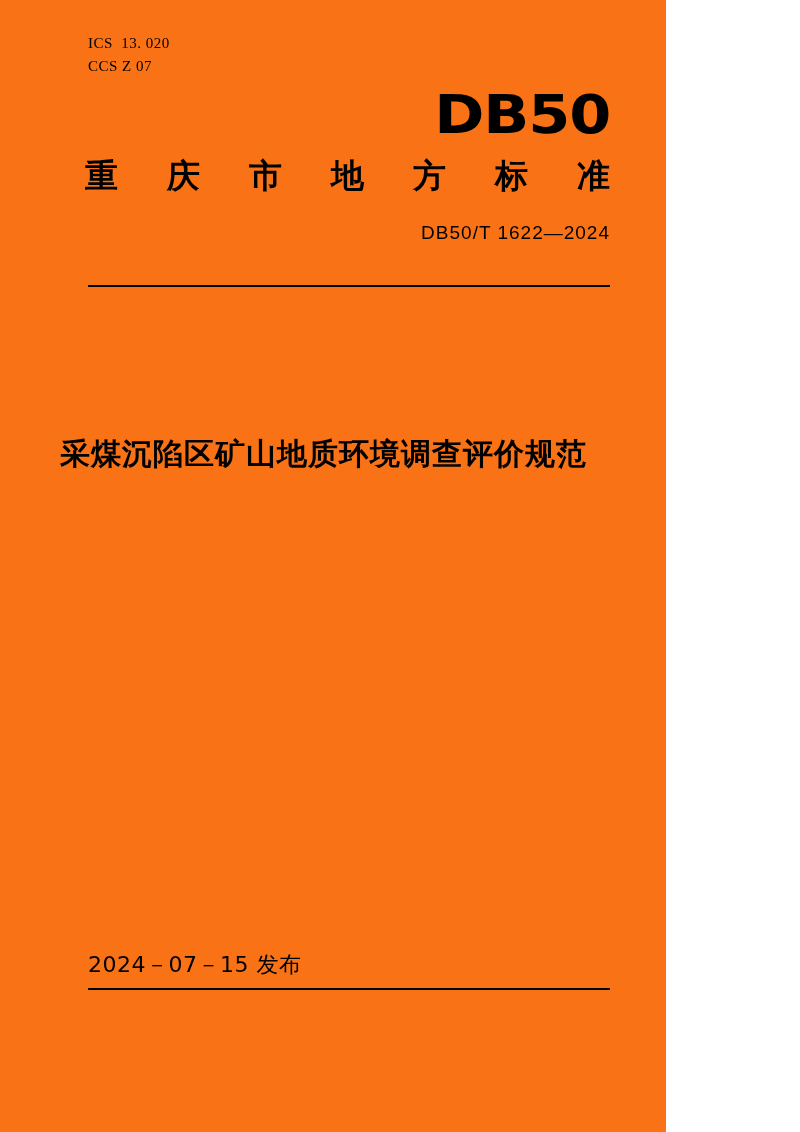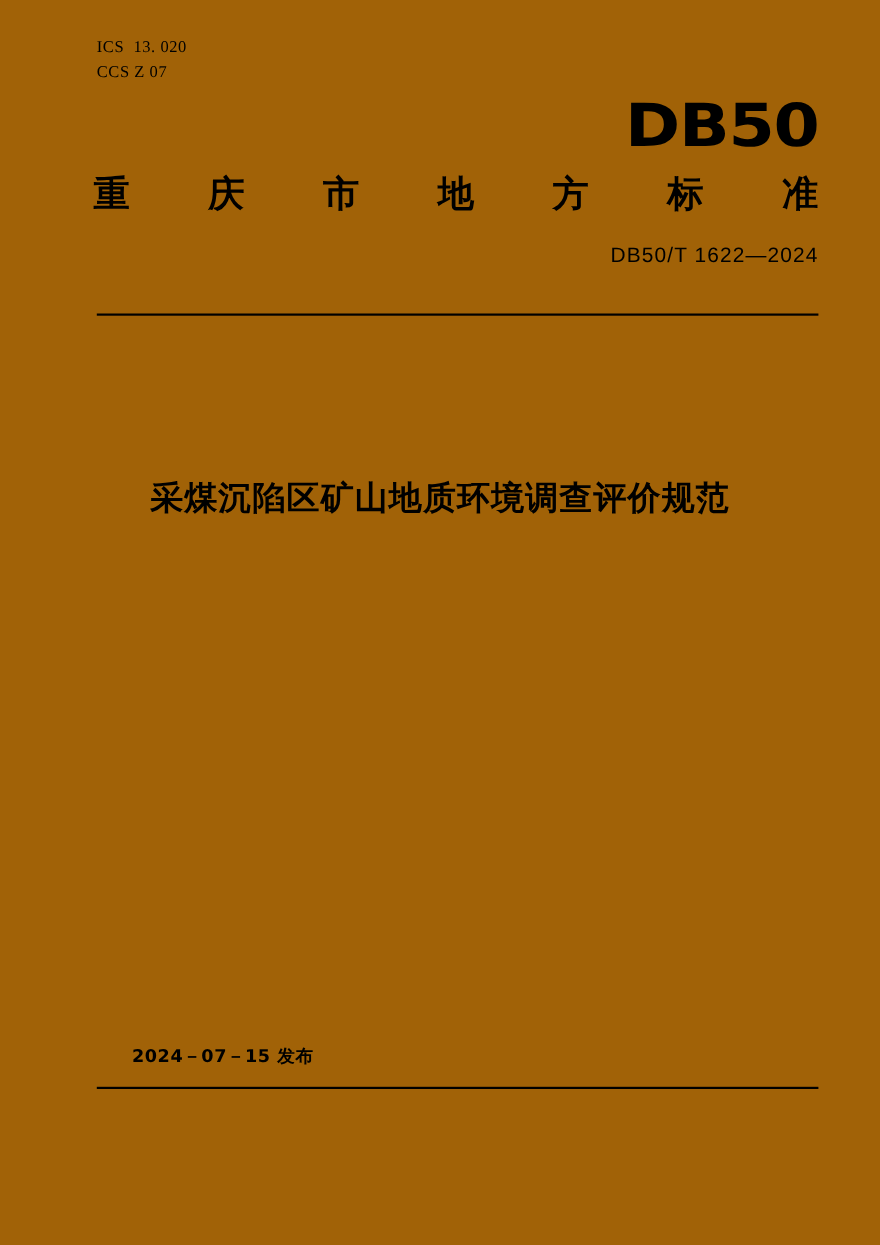--- a/index.html
+++ b/index.html
@@ -2,23 +2,23 @@
 <html><head>
 <meta charset="utf-8">
 <style>
   html, body {
     margin: 0;
     padding: 0;
     background: #ffffff;
   }
   .page {
     position: relative;
-    width: 800px;
+    width: 666px;
     height: 1132px;
-    background: #a16207;
+    background: #f97316;
     font-family: "Liberation Serif", serif;
     color: #000000;
     overflow: hidden;
   }
 
   
   .ics-block {
     position: absolute;
     left: 88px;
     top: 32px;
@@ -86,41 +86,39 @@
     height: 2px;
     background: #000;
   }
 
   
   .doc-title {
     position: absolute;
     left: 60px;
     right: 60px;
     top: 432px;
-    text-align: center;
     font-family: "DejaVu Sans", sans-serif;
     font-weight: bold;
     font-size: 30px;
     letter-spacing: 1px;
     line-height: 44px;
   }
 
   
   .dates {
     position: absolute;
     left: 88px;
     right: 56px;
     top: 950px;
     display: flex;
     justify-content: space-between;
     font-family: "DejaVu Sans", sans-serif;
-    font-weight: bold;
-    font-size: 16px;
+    font-weight: normal;
+    font-size: 22px;
     letter-spacing: 0.5px;
-    margin-left: 32px;
   }
 
   
   .publisher {
     position: absolute;
     left: 0;
     right: 0;
     top: 1030px;
     text-align: center;
     font-family: "DejaVu Sans", sans-serif;

